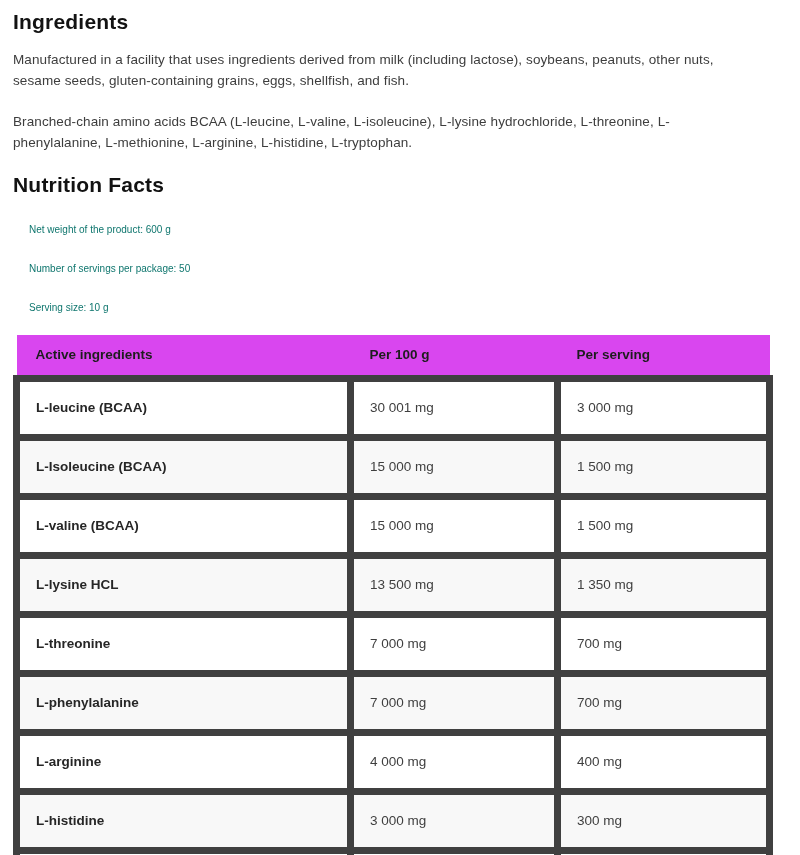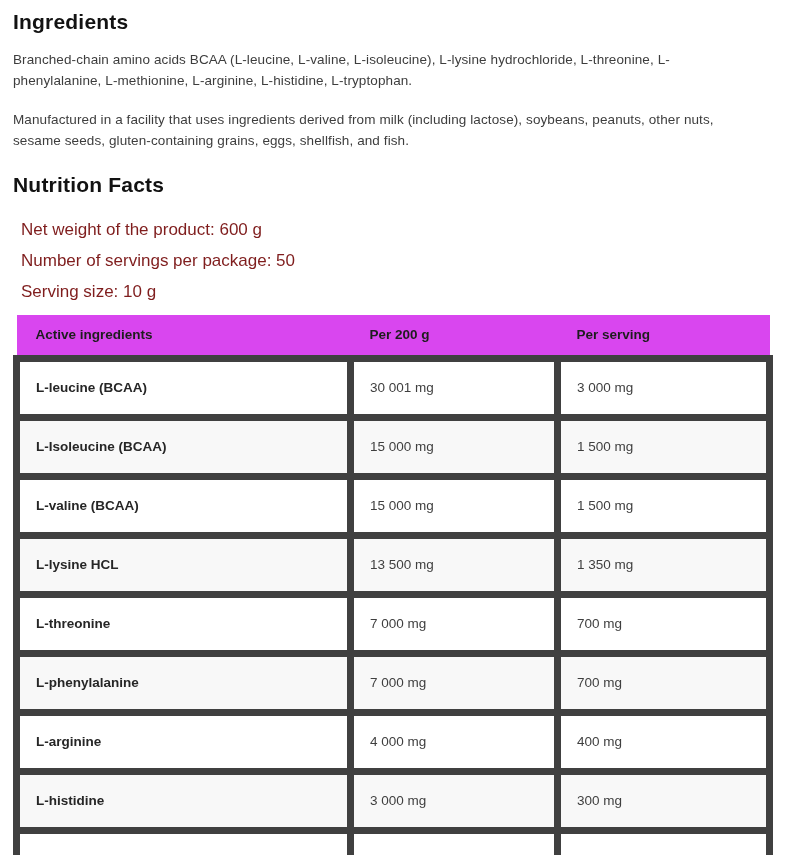--- a/index.html
+++ b/index.html
@@ -36,24 +36,24 @@
     max-width: 745px;
     margin: 0 0 19px 0;
   }
   p.body-text.last {
     margin-bottom: 21px;
   }
   .info-lines {
     margin: 0 0 12px 0;
   }
   p.info-line {
-    font-size: 17px;
+    font-size: 10px;
     line-height: 23px;
-    color: #7f1d1d;
-    margin: 8px;
+    color: #0f766e;
+    margin: 16px;
   }
   table.nutrition-table {
     border-collapse: collapse;
     width: 753px;
     margin-top: 10px;
     table-layout: fixed;
   }
   table.nutrition-table th {
     text-align: left;
     font-size: 13.5px;
@@ -79,43 +79,43 @@
     background: #f8f8f8;
   }
 </style>
 </head>
 <body>
 
 <main class="page">
 
   <section>
     <h2 class="section-title">Ingredients</h2>
+    <p class="body-text last">Manufactured in a facility that uses ingredients derived from milk (including lactose), soybeans, peanuts, other nuts, sesame seeds, gluten-containing grains, eggs, shellfish, and fish.</p>
     <p class="body-text">Branched-chain amino acids BCAA (L-leucine, L-valine, L-isoleucine), L-lysine hydrochloride, L-threonine, L-phenylalanine, L-methionine, L-arginine, L-histidine, L-tryptophan.</p>
-    <p class="body-text last">Manufactured in a facility that uses ingredients derived from milk (including lactose), soybeans, peanuts, other nuts, sesame seeds, gluten-containing grains, eggs, shellfish, and fish.</p>
   </section>
 
   <section>
     <h2 class="section-title nutrition">Nutrition Facts</h2>
 
     <div class="info-lines">
       <p class="info-line">Net weight of the product: 600 g</p>
       <p class="info-line">Number of servings per package: 50</p>
       <p class="info-line">Serving size: 10 g</p>
     </div>
 
     <table class="nutrition-table">
       <colgroup>
         <col style="width:334px">
         <col style="width:207px">
         <col style="width:212px">
       </colgroup>
       <thead>
         <tr>
           <th>Active ingredients</th>
-          <th>Per 200 g</th>
+          <th>Per 100 g</th>
           <th>Per serving</th>
         </tr>
       </thead>
       <tbody>
         <tr>
           <td class="name-cell">L-leucine (BCAA)</td>
           <td>30 001 mg</td>
           <td>3 000 mg</td>
         </tr>
         <tr>

